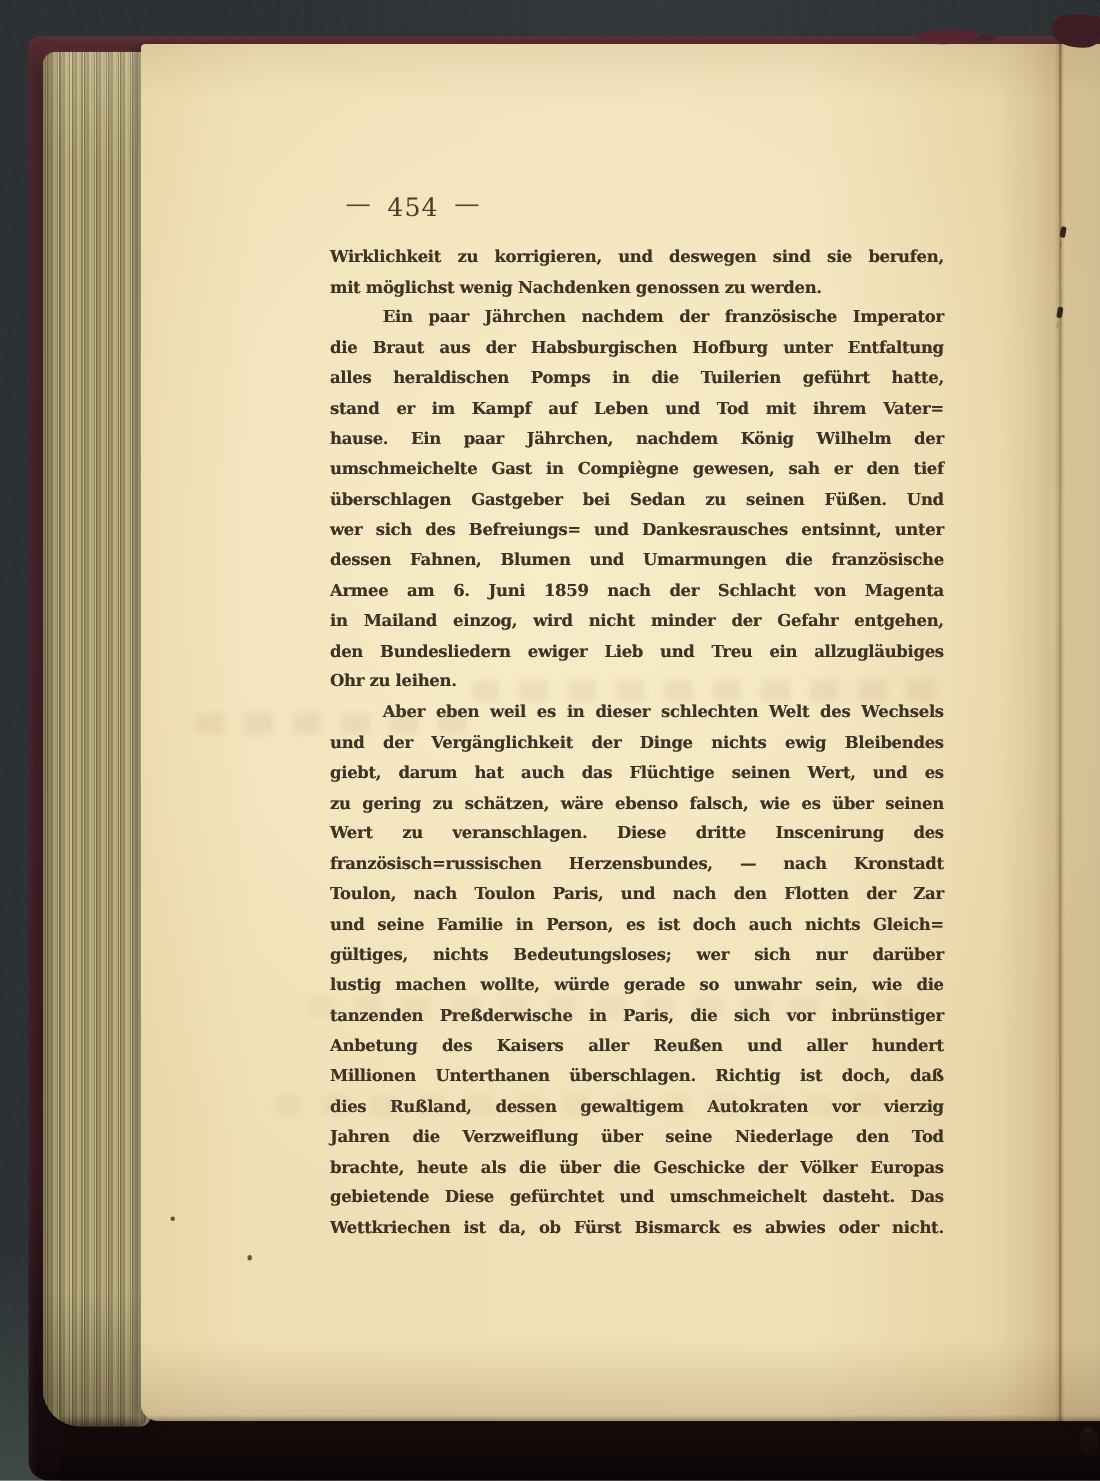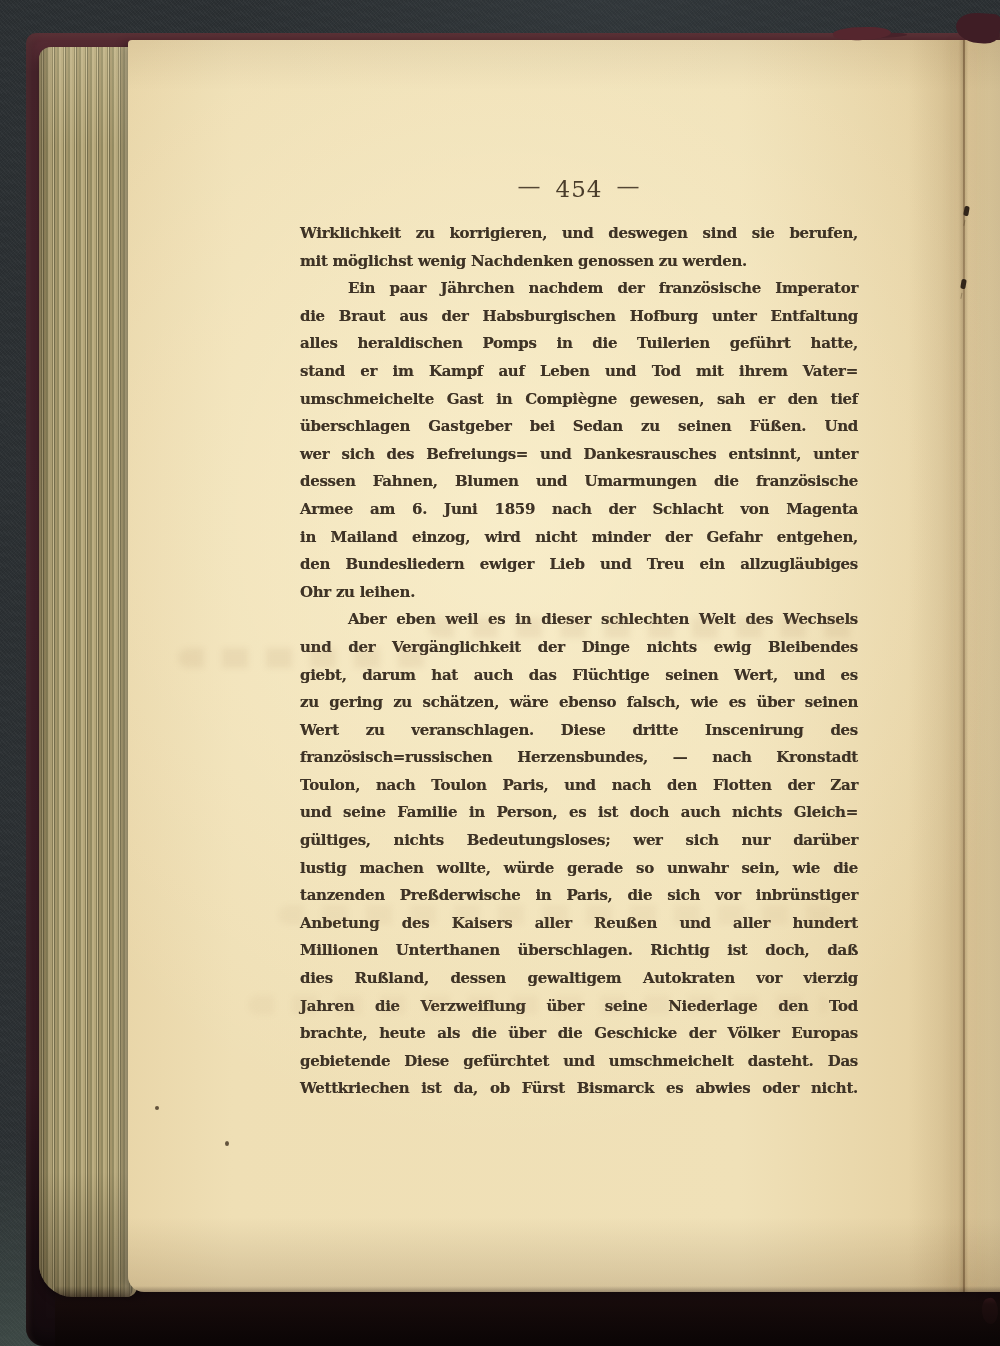--- a/index.html
+++ b/index.html
@@ -53,21 +53,21 @@
   }
   .stitch{
     position:absolute;width:5px;height:10px;background:#32261a;border-radius:2px;
     transform:rotate(10deg);
     box-shadow:0 12px 0 -2px rgba(70,52,30,0.35);
   }
   .stitch.s1{left:836px;top:166px;}
   .stitch.s2{left:833px;top:239px;}
   .page-header{
     position:absolute;left:172px;top:136px;width:558px;
-    text-align:center;font-size:23px;color:#4a3d2b;letter-spacing:1px;
+    text-align:left;font-size:23px;color:#4a3d2b;letter-spacing:1px;
   }
   .page-header .dash{margin:0 14px;position:relative;top:-3px;color:#544634;}
   .page-text{
     position:absolute;left:172px;top:180px;width:558px;
     font-size:15px;font-weight:bold;color:#3e3326;
     text-shadow:0 0 0.5px rgba(62,48,30,0.55);
   }
   .line{
     box-sizing:border-box;height:27.6px;line-height:27.6px;
     text-align:justify;text-align-last:justify;letter-spacing:-0.3px;
@@ -111,20 +111,21 @@
     <span class="dash">—</span><span>454</span><span class="dash">—</span>
   </div>
 
   <div class="page-text">
       <div class="line">Wirklichkeit zu korrigieren, und deswegen sind sie berufen,</div>
       <div class="line end">mit möglichst wenig Nachdenken genossen zu werden.</div>
       <div class="line indent">Ein paar Jährchen nachdem der französische Imperator</div>
       <div class="line">die Braut aus der Habsburgischen Hofburg unter Entfaltung</div>
       <div class="line">alles heraldischen Pomps in die Tuilerien geführt hatte,</div>
       <div class="line">stand er im Kampf auf Leben und Tod mit ihrem Vater=</div>
+      <div class="line">hause. Ein paar Jährchen, nachdem König Wilhelm der</div>
       <div class="line">umschmeichelte Gast in Compiègne gewesen, sah er den tief</div>
       <div class="line">überschlagen Gastgeber bei Sedan zu seinen Füßen. Und</div>
       <div class="line">wer sich des Befreiungs= und Dankesrausches entsinnt, unter</div>
       <div class="line">dessen Fahnen, Blumen und Umarmungen die französische</div>
       <div class="line">Armee am 6. Juni 1859 nach der Schlacht von Magenta</div>
       <div class="line">in Mailand einzog, wird nicht minder der Gefahr entgehen,</div>
       <div class="line">den Bundesliedern ewiger Lieb und Treu ein allzugläubiges</div>
       <div class="line end">Ohr zu leihen.</div>
       <div class="line indent">Aber eben weil es in dieser schlechten Welt des Wechsels</div>
       <div class="line">und der Vergänglichkeit der Dinge nichts ewig Bleibendes</div>

